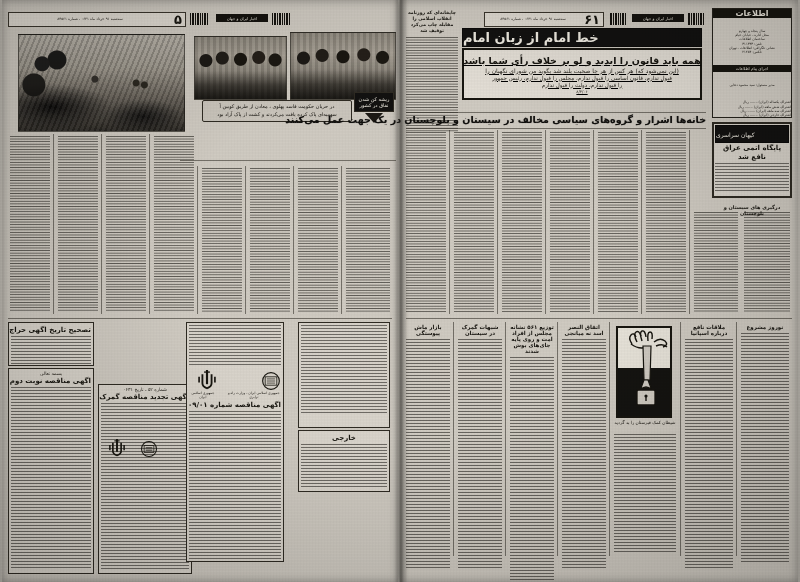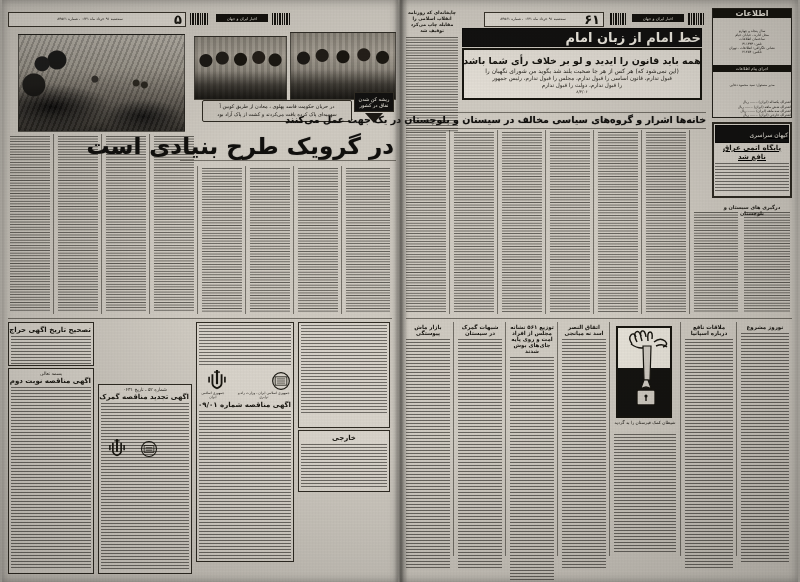--- a/index.html
+++ b/index.html
@@ -121,26 +121,26 @@
       radial-gradient(circle at 50% 36%, #191610 0 6px, transparent 7px),
       radial-gradient(circle at 70% 33%, #241f19 0 6px, transparent 7px),
       radial-gradient(circle at 88% 37%, #1b1812 0 6px, transparent 7px),
       linear-gradient(180deg, rgba(0,0,0,0) 55%, rgba(20,18,14,.55) 78%, rgba(10,9,7,.75) 100%),
       repeating-linear-gradient(90deg, rgba(0,0,0,.10) 0 3px, rgba(255,255,255,.05) 3px 6px);
   }
 
   
   .blackbar{
     position:absolute;background:#121110;color:#ecE8df;
-    display:flex;align-items:center;justify-content:flex-start;
+    display:flex;align-items:center;justify-content:flex-end;
     border:1px solid #0b0a09;box-sizing:border-box;
   }
   .boxhead{
     position:absolute;border:2px solid #17150f;background:#e3ded5;box-sizing:border-box;
-    display:flex;flex-direction:column;align-items:center;justify-content:center;gap:1px;padding:2px 3px;
+    display:flex;flex-direction:column;align-items:center;justify-content:center;gap:1px;padding:2px 3px;text-decoration:underline;
   }
   .boxhead .l1{font-size:9.5px;font-weight:bold;color:#16140f;white-space:nowrap;}
   .boxhead .l2{font-size:6px;color:#221f19;white-space:nowrap;}
   .boxhead .l3{font-size:5.6px;color:#221f19;white-space:nowrap;}
   .boxhead .l4{font-size:5.6px;color:#221f19;white-space:nowrap;}
 
   .bigheadline{
     position:absolute;font-weight:bold;color:#100f0d;white-space:nowrap;
     text-shadow:0 0 1px rgba(0,0,0,.4);
   }
@@ -234,21 +234,20 @@
         <span>ریشه کن شدن</span>
         <span>نفاق در کشور</span>
       </div>
       <div class="arrowdown" style="left:363px;top:113px;"></div>
 
       <div class="adbox" style="left:200px;top:100px;width:150px;height:22px;background:#c9c4bb;border-radius:2px;padding:2px 3px;">
         <div class="fa" style="font-size:5px;text-align:center;color:#16140f;white-space:nowrap;">در حریان حکومت فاسد پهلوی ، معادن از طریق کوبین آ</div>
         <div class="fa" style="font-size:5px;text-align:center;color:#16140f;white-space:nowrap;margin-top:2px;">سهمیه‌ای پاک کرده یافت می‌کردند و کشت از پاک آزاد بود</div>
       </div>
 
-      <div class="bigheadline fa" style="left:180px;top:133px;width:212px;font-size:23px;text-align:center;">در گرویک طرح بنیادی است</div>
       <div class="rule-h" style="left:178px;top:160px;width:216px;"></div>
 
       <div class="col" style="left:8px;top:136px;width:40px;">
         <div class="ftext dense" style="height:176px;"></div>
       </div>
       <div class="rule-v" style="left:51px;top:134px;height:180px;"></div>
       <div class="col" style="left:56px;top:136px;width:40px;">
         <div class="ftext dense" style="height:176px;"></div>
       </div>
       <div class="rule-v" style="left:99px;top:134px;height:180px;"></div>
@@ -287,21 +286,21 @@
         <div class="adtitle fa">اگهی مناقصه نوبت دوم</div>
         <div class="ftext" style="height:182px;"></div>
       </div>
 
       <div class="adbox" style="left:96px;top:384px;width:94px;height:190px;">
         <div class="adsub fa">شماره ۲۵ ـ تاریخ ۱۳۶۰</div>
         <div class="adtitle fa">اگهی تجدید مناقصه گمرک گرمسار</div>
         <div class="ftext" style="height:166px;"></div>
       </div>
 
-      <div class="adbox" style="left:194px;top:322px;width:98px;height:240px;">
+      <div class="adbox" style="left:184px;top:322px;width:98px;height:240px;">
         <div class="ftext" style="height:42px;"></div>
         <div class="emblem">
           <div>
             <svg width="20" height="20" viewBox="0 0 24 24">
               <circle cx="12" cy="12" r="10" fill="none" stroke="#17150f" stroke-width="1.4"></circle>
               <rect x="5" y="7" width="14" height="10" fill="none" stroke="#17150f" stroke-width="1"></rect>
               <path d="M7 12h10M7 9.5h10M7 14.5h10" stroke="#17150f" stroke-width="0.8"></path>
             </svg>
             <div class="emblabel fa">جمهوری اسلامی ایران ـ وزارت راه و ترابری</div>
           </div>
@@ -410,21 +409,21 @@
         <div class="mh-strip fa">اجرای پیام اطلاعات</div>
         <div class="mh-info fa">مدیر مسئول: سید محمود دعایی</div>
         <div class="mh-info fa" style="text-align:right;width:100%;">
           <div>اشتراک یکساله (ایران) ....... ریال</div>
           <div>اشتراک شش ماهه (ایران) ....... ریال</div>
           <div>اشتراک سه ماهه (ایران) ....... ریال</div>
           <div>اشتراک خارجی (ایران) ....... ریال</div>
         </div>
       </div>
 
-      <div class="adbox dbl" style="left:312px;top:122px;width:80px;height:76px;text-decoration:underline;">
+      <div class="adbox dbl" style="left:312px;top:122px;width:80px;height:76px;">
         <div class="blackbar" style="position:relative;left:0;top:0;width:100%;height:18px;">
           <span class="fa" style="font-size:6px;color:#ece8de;">کیهان سراسری</span>
         </div>
         <div class="adtitle fa">پایگاه اتمی عراق</div>
         <div class="adtitle fa" style="margin-top:-1px;">نافع شد</div>
         <div class="ftext" style="height:30px;"></div>
       </div>
 
       <div class="rule-h" style="left:6px;top:112px;width:300px;"></div>
       <div class="bigheadline fa" style="left:4px;top:114px;width:302px;font-size:9.5px;text-align:center;">خانه‌ها اشرار و گروه‌های سیاسی مخالف در سیستان و بلوچستان در یک جهت عمل می‌کنند</div>

